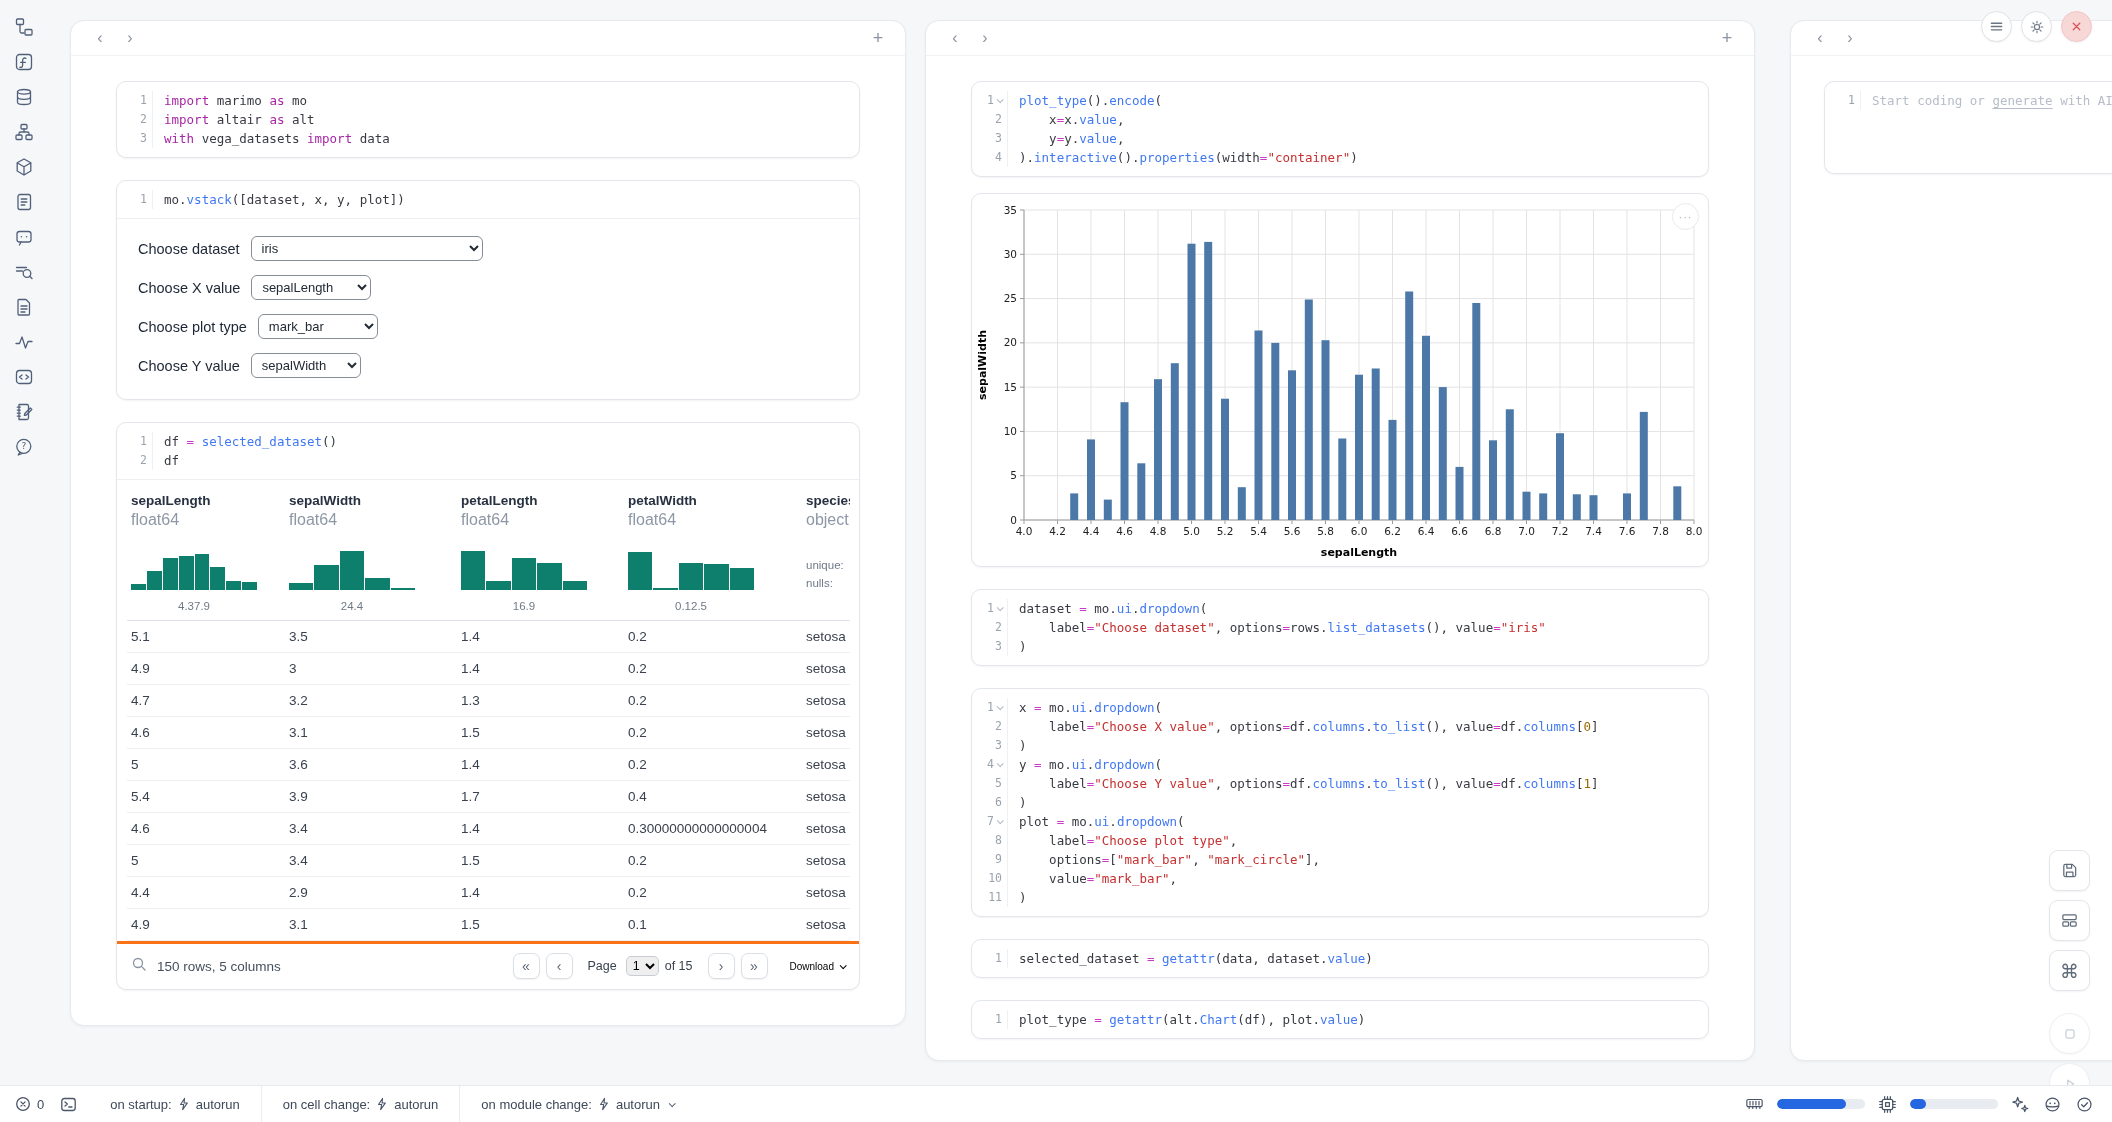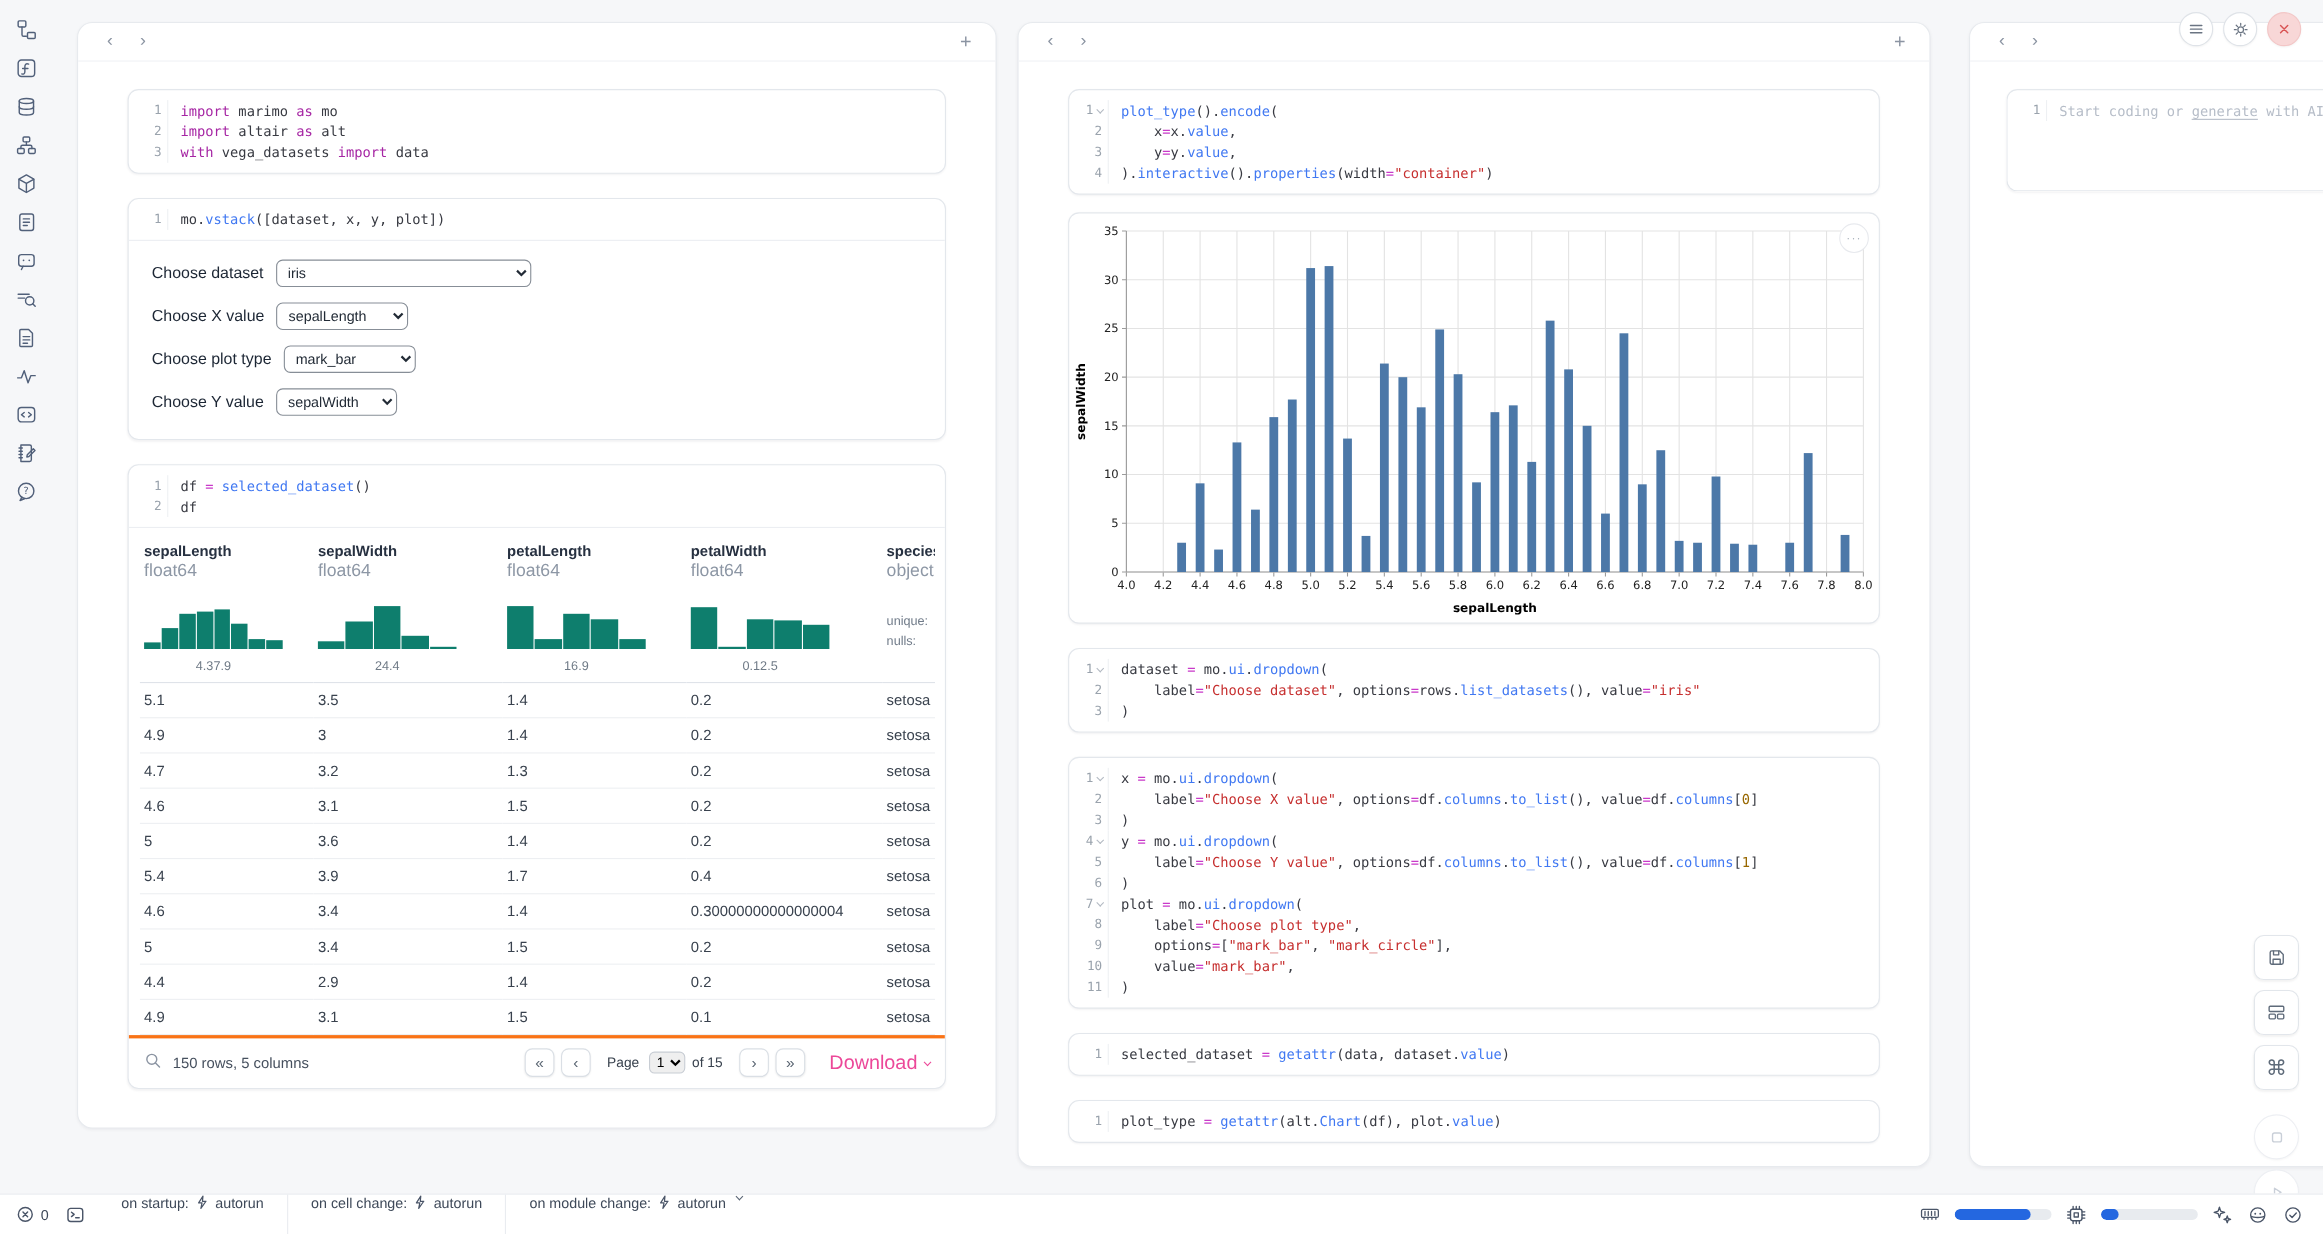--- a/index.html
+++ b/index.html
@@ -73,21 +73,21 @@
     white-space:nowrap; overflow:hidden; }
   .tbl-footer { display:flex; align-items:center; padding:9px 14px 10px; border-top:3px solid #f97316; }
   .tbl-summary { font-size:13.5px; color:#46505e; margin-left:10px; }
   .pager { margin-left:auto; display:flex; align-items:center; gap:6px; }
   .pg-btn { width:27px; height:26px; border:1px solid #dadfe5; border-radius:7px; background:#fff;
     box-shadow:0 1px 1.5px rgba(0,0,0,.06); display:flex; align-items:center; justify-content:center;
     color:#5b6673; font-size:14px; cursor:pointer; }
   .pg-label { font-size:12.5px; color:#39424e; margin:0 3px 0 9px; }
   select.pg { font-size:12.5px; border:1px solid #c8cdd4; border-radius:5px; padding:1px 2px; }
   .of { font-size:12.5px; color:#39424e; margin-right:9px; }
-  .dl { color:#ec4899; font-size:18px; display:flex; gap:6px; align-items:center; margin-left:16px; cursor:pointer; }
+  .dl { color:#000000; font-size:10px; display:flex; gap:6px; align-items:center; margin-left:16px; cursor:pointer; }
   .dl .chev { width:5px; height:5px; }
 
   
   .chart-box { border:1px solid #e3e7ec; border-radius:10px; position:relative; background:#fff;
     box-shadow:0 1px 2px rgba(16,24,40,.05); }
   .chart-box svg { display:block; }
   .more-btn { position:absolute; top:9px; right:9px; width:27px; height:27px; border-radius:50%;
     border:1px solid #e8eaee; color:#aab2bc; background:#fff; display:flex; align-items:center;
     justify-content:center; font-size:11px; letter-spacing:1px; cursor:pointer; }
 
@@ -118,21 +118,21 @@
     cursor:pointer; }
   .round-btn svg { stroke:#c9cfd8; fill:none; stroke-width:1.4; stroke-linecap:round; stroke-linejoin:round; }
   .gap-above { margin-top:13px; }
 
   
   .statusbar { position:absolute; left:0; right:0; bottom:0; height:37px; background:#fff;
     border-top:1px solid #e7eaee; display:flex; align-items:center; font-size:13px; color:#3e4959; z-index:6; }
   .statusbar svg { stroke:#4a5568; fill:none; stroke-width:1.3; stroke-linecap:round; stroke-linejoin:round; }
   .err-badge { display:flex; gap:6px; padding:0 8px 0 15px; align-items:center; cursor:pointer; }
   .term-btn { padding:0 12px 0 8px; display:flex; align-items:center; cursor:pointer; }
-  .auto-item { display:flex; gap:6px; padding:0 21px; height:100%; cursor:pointer; }
+  .auto-item { display:flex; align-items:center; gap:6px; padding:0 21px; height:100%; cursor:pointer; }
   .vsep { width:1px; height:36px; background:#e9ecf0; }
   .auto-item .chev { color:#5a6575; margin-left:3px; }
   .sb-right { margin-left:auto; display:flex; align-items:center; gap:13px; padding-right:18px; }
   .meter { width:88px; height:10px; border-radius:5px; background:#e8ebef; overflow:hidden; }
   .meter i { display:block; height:100%; background:#2467e0; border-radius:5px; }
 </style>
 </head>
 <body>
 
 <aside class="sidebar" id="sidebar">

